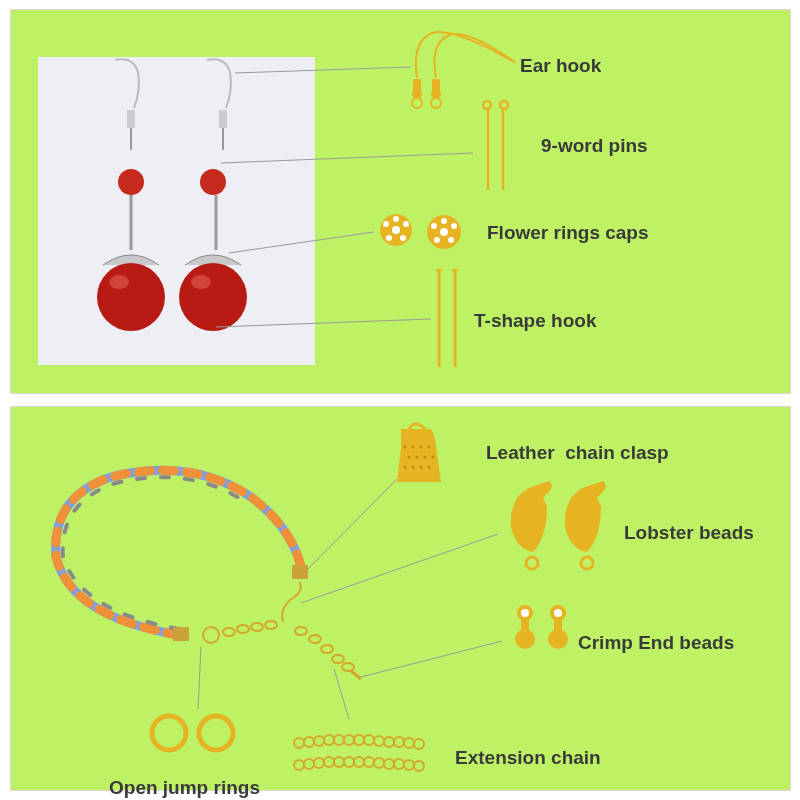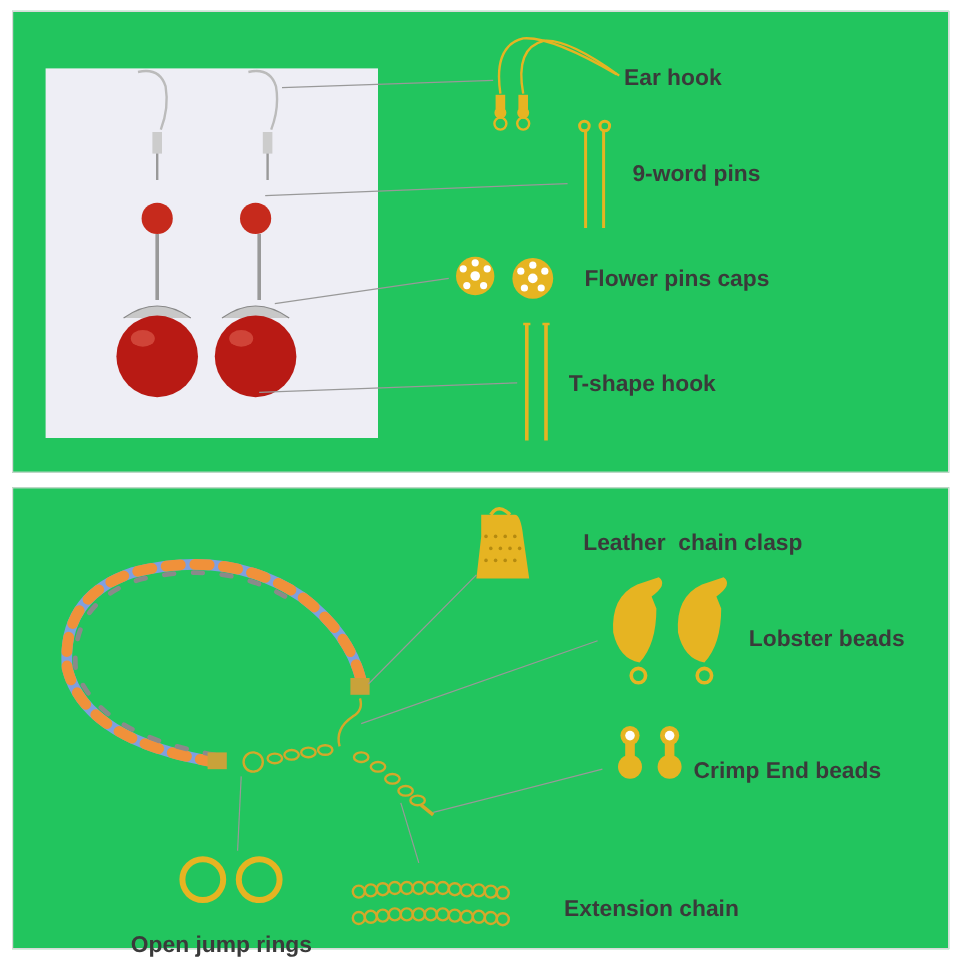--- a/index.html
+++ b/index.html
@@ -1,17 +1,17 @@
 <!DOCTYPE html>
 <html><head>
 <meta charset="utf-8">
 <style>
   html,body{margin:0;padding:0;background:#fff;}
   body{width:800px;height:800px;position:relative;overflow:hidden;font-family:"Liberation Sans",sans-serif;}
-  .panel{position:absolute;border:1px solid #d9d9d9;background:#22c55e;}
+  .panel{position:absolute;border:1px solid #d9d9d9;background:#bef264;}
   .label{position:absolute;font-weight:bold;font-size:19px;color:#3a3a3a;white-space:nowrap;}
   svg{position:absolute;left:0;top:0;}
   .photo{position:absolute;background:#eeeef5;}
 </style>
 </head>
 <body>
 
 <div class="panel" style="left:10px;top:9px;width:779px;height:383px;">
   <div class="photo" style="left:27px;top:47px;width:277px;height:308px;"></div>
   <svg width="779" height="383">
@@ -80,22 +80,22 @@
     </g>
 
     <g stroke="#e6b422">
       <line x1="425" y1="260" x2="431" y2="260" stroke-width="2"></line>
       <line x1="428" y1="260" x2="428" y2="357" stroke-width="3"></line>
       <line x1="441" y1="260" x2="447" y2="260" stroke-width="2"></line>
       <line x1="444" y1="260" x2="444" y2="357" stroke-width="3"></line>
     </g>
   </svg>
   <div class="label" style="left:509px;top:45px;">Ear hook</div>
-  <div class="label" style="left:516px;top:125px;text-align:center;">9-word pins</div>
-  <div class="label" style="left:476px;top:212px;">Flower pins caps</div>
+  <div class="label" style="left:530px;top:125px;text-align:center;">9-word pins</div>
+  <div class="label" style="left:476px;top:212px;">Flower rings caps</div>
   <div class="label" style="left:463px;top:300px;">T-shape hook</div>
 </div>
 
 <div class="panel" style="left:10px;top:406px;width:779px;height:383px;">
   <svg width="779" height="383">
 
     <g fill="none" stroke-width="9" stroke-linecap="round">
       <path d="M168 228 Q60 210 45 150 Q40 90 100 70 Q180 50 240 90 Q280 120 290 160" stroke="#7f9fe0"></path>
       <path d="M168 228 Q60 210 45 150 Q40 90 100 70 Q180 50 240 90 Q280 120 290 160" stroke="#f0913a" stroke-dasharray="12 12"></path>
       <path d="M168 222 Q70 205 52 150 Q48 95 105 76 Q180 58 236 96" stroke="#8a8a8a" stroke-width="4" stroke-dasharray="8 16"></path>
@@ -194,14 +194,14 @@
         <circle cx="378" cy="357" r="5"></circle>
         <circle cx="388" cy="357" r="5"></circle>
         <circle cx="398" cy="358" r="5"></circle>
         <circle cx="408" cy="359" r="5"></circle>
     </g>
   </svg>
   <div class="label" style="left:475px;top:35px;white-space:pre;">Leather  chain clasp</div>
   <div class="label" style="left:613px;top:115px;">Lobster beads</div>
   <div class="label" style="left:567px;top:225px;text-align:center;">Crimp End beads</div>
   <div class="label" style="left:98px;top:370px;">Open jump rings</div>
-  <div class="label" style="left:444px;top:340px;margin-left:15px;">Extension chain</div>
+  <div class="label" style="left:444px;top:340px;">Extension chain</div>
 </div>
 
 </body></html>

